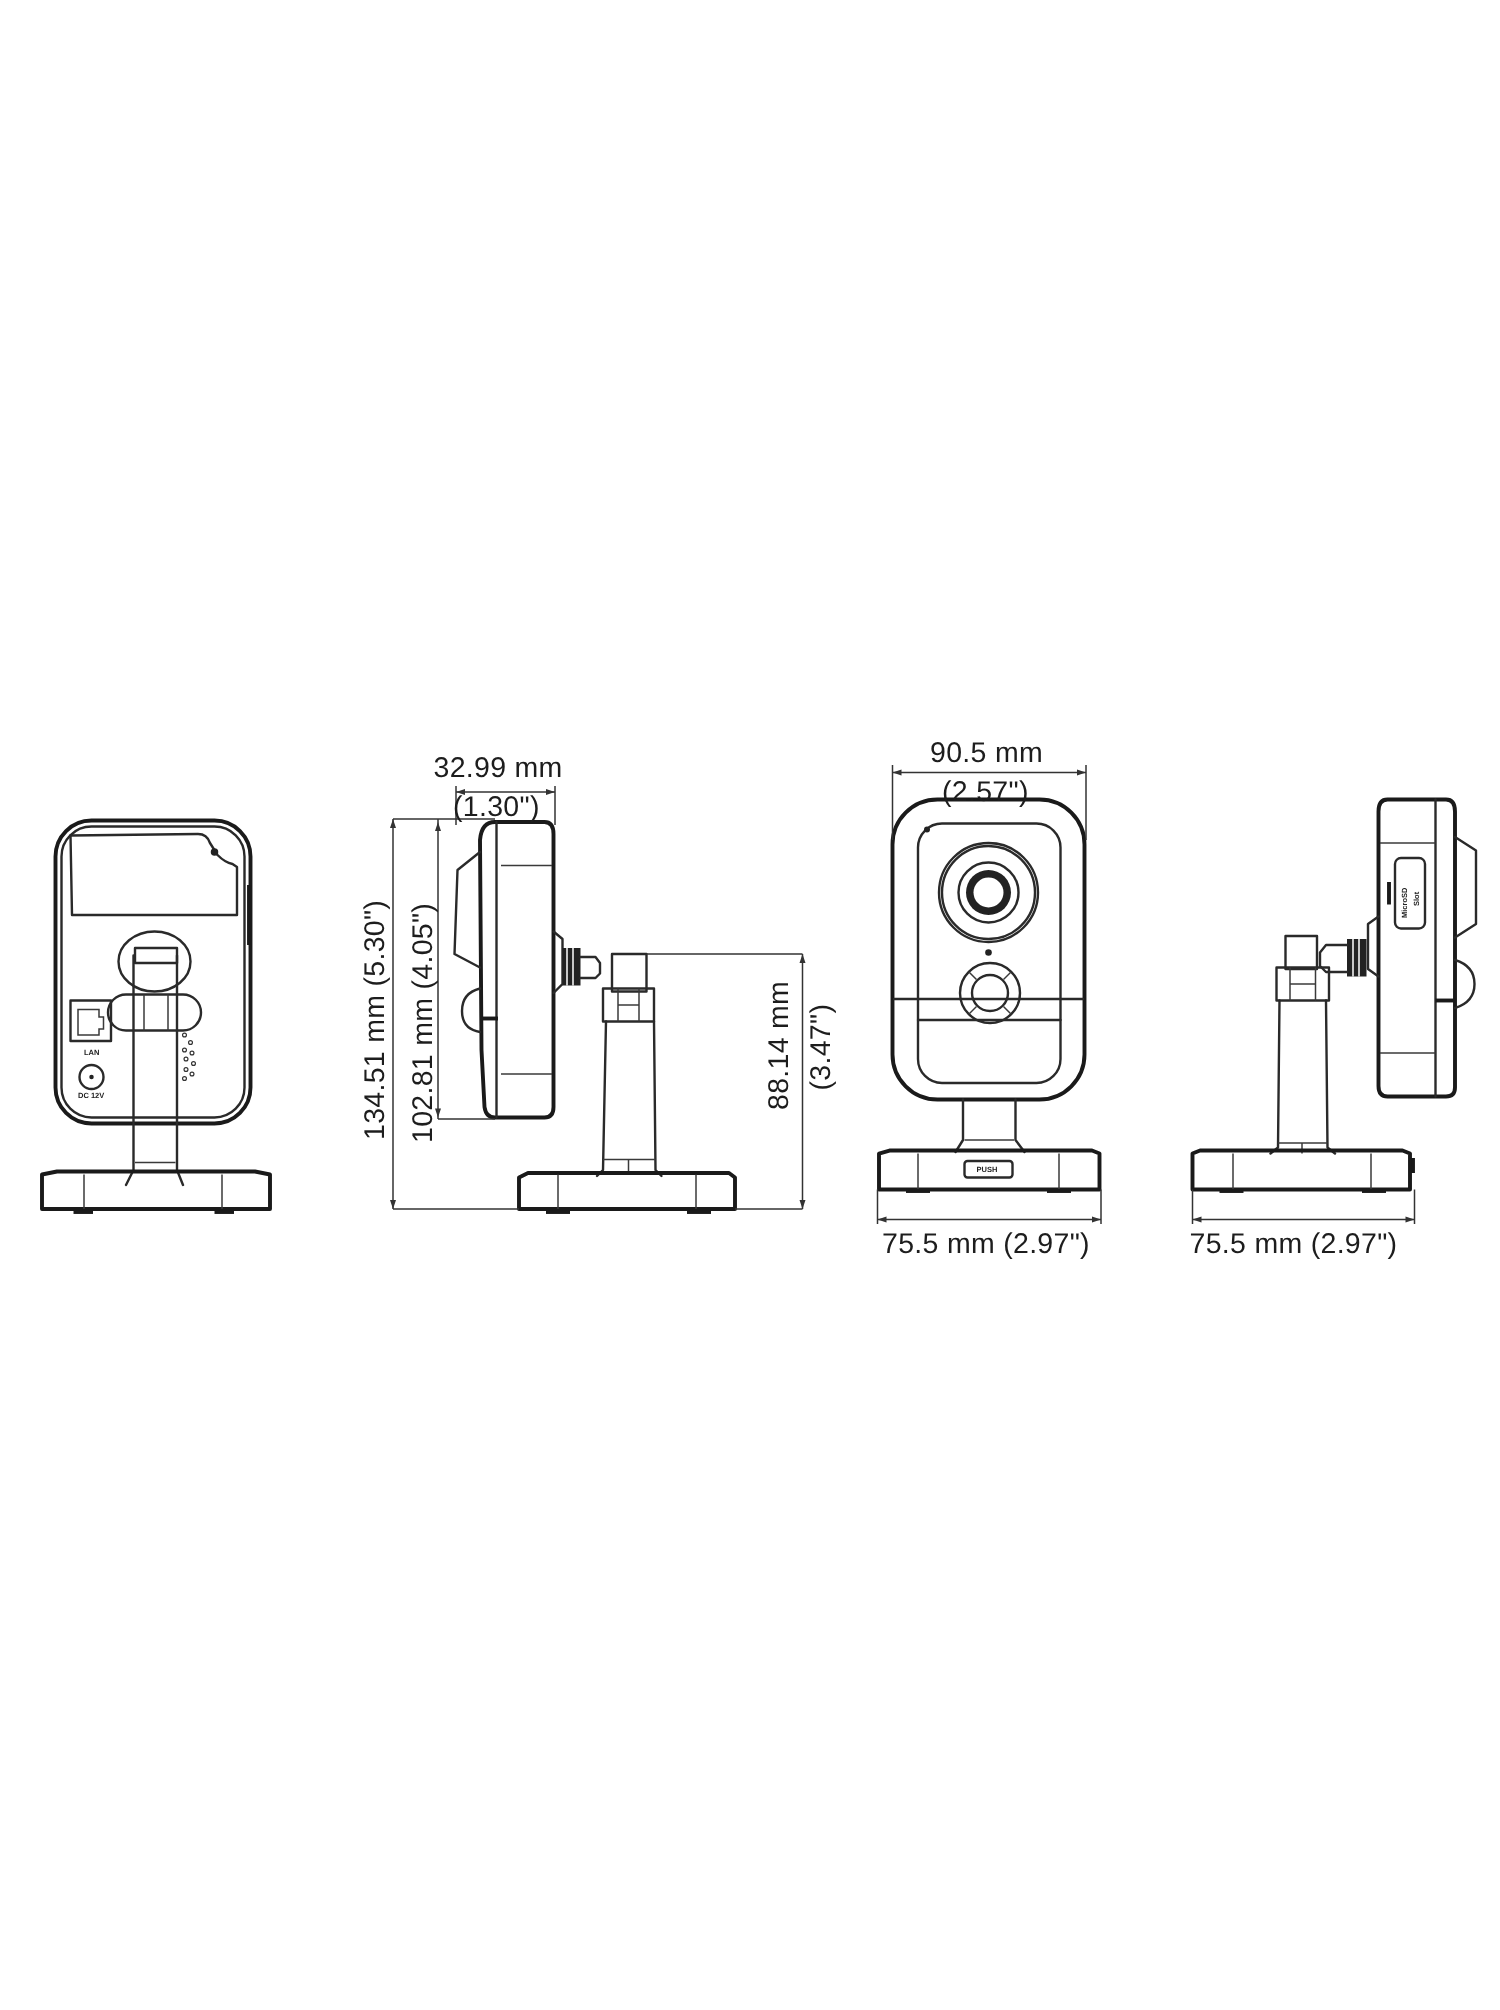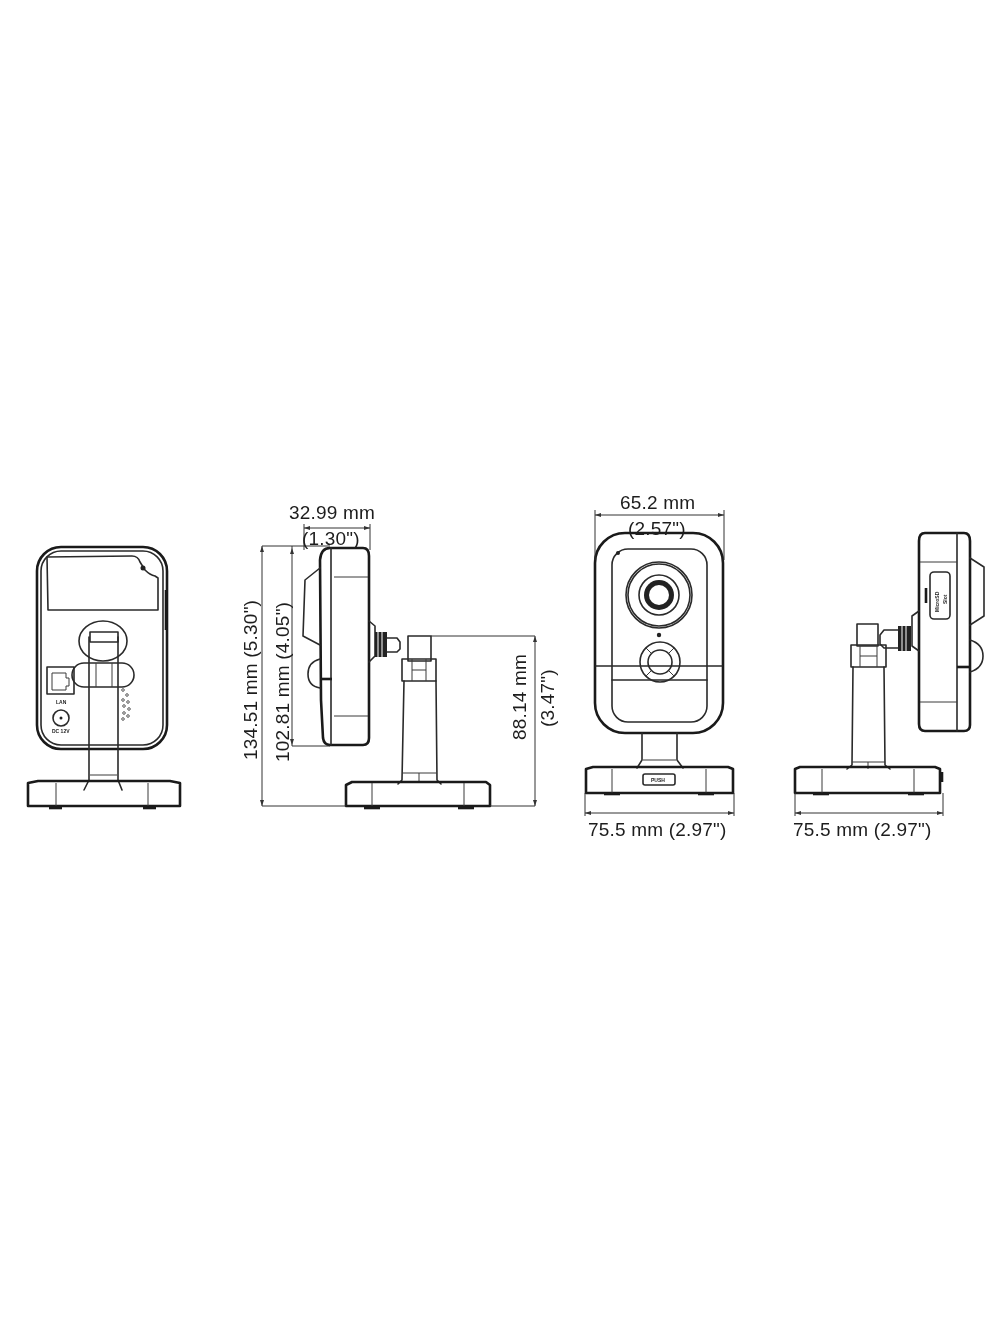--- a/index.html
+++ b/index.html
@@ -165,21 +165,21 @@
     <line class="dim" x1="595" y1="515" x2="724" y2="515"></line>
     <line class="dim" x1="595" y1="510" x2="595" y2="560"></line>
     <line class="dim" x1="724" y1="510" x2="724" y2="560"></line>
     <path d="M595 515 l6 -2 l0 4 Z M724 515 l-6 -2 l0 4 Z" fill="#333"></path>
     <line class="dim" x1="585" y1="813" x2="734" y2="813"></line>
     <line class="dim" x1="585" y1="793" x2="585" y2="816"></line>
     <line class="dim" x1="734" y1="793" x2="734" y2="816"></line>
     <path d="M585 813 l6 -2 l0 4 Z M734 813 l-6 -2 l0 4 Z" fill="#333"></path>
   </svg>
   <span class="tiny" style="left:651px;top:777px;">PUSH</span>
-  <span class="lbl" style="left:620px;top:492px;">65.2 mm</span>
+  <span class="lbl" style="left:620px;top:492px;">90.5 mm</span>
   <span class="lbl" style="left:628px;top:518px;">(2.57")</span>
   <span class="lbl" style="left:588px;top:819px;">75.5 mm (2.97")</span>
 
   <svg width="1000" height="1340" viewBox="0 0 1000 1340">
 
     <path class="thk" d="M925 533 L964 533 Q970 533 970 541 L970 725 Q970 731 964 731 L925 731 Q919 731 919 724 L919 541 Q919 533 925 533 Z"></path>
     <line class="ln" x1="957" y1="533" x2="957" y2="731"></line>
     <line class="thin" x1="920" y1="562" x2="957" y2="562"></line>
     <line class="thin" x1="920" y1="702" x2="957" y2="702"></line>
     <line class="thk" x1="957" y1="667" x2="970" y2="667"></line>

